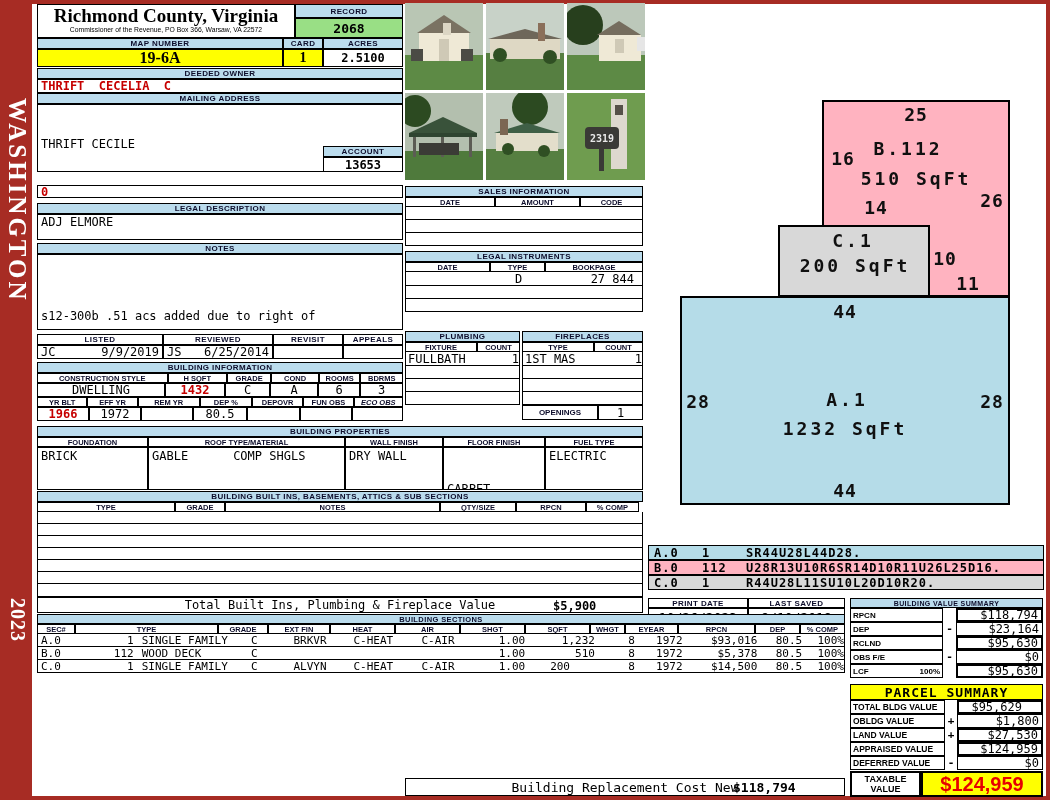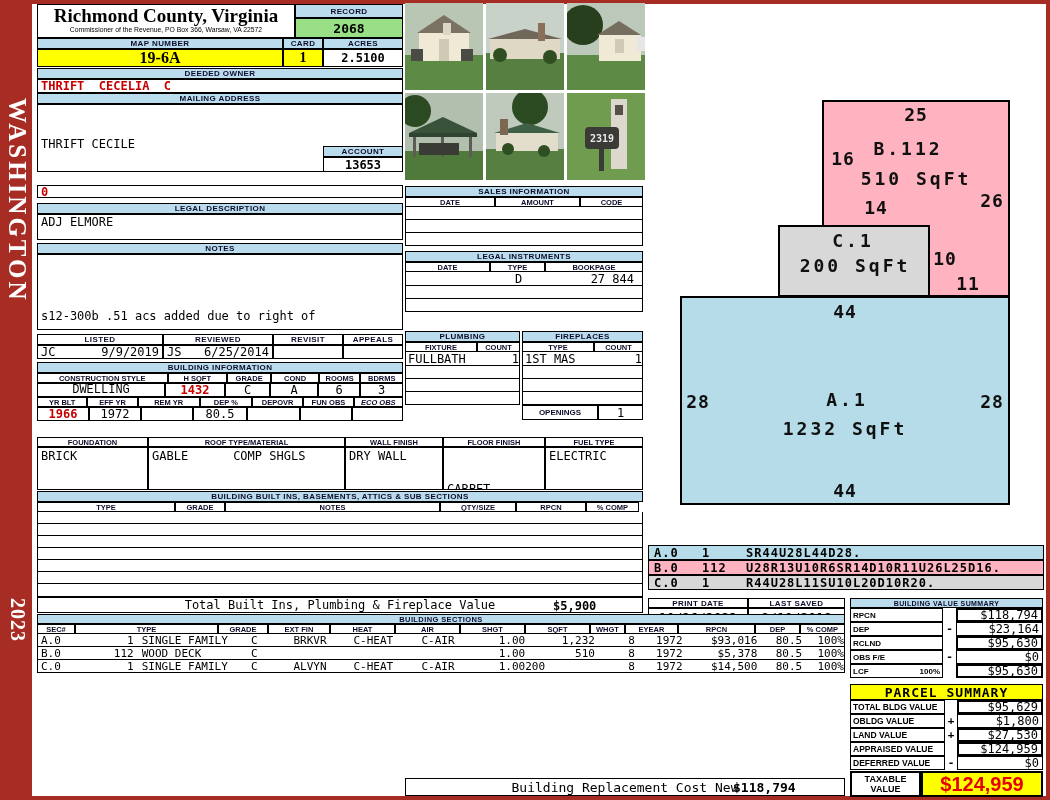--- a/index.html
+++ b/index.html
@@ -101,21 +101,21 @@
   <div class="b band" style="left:37px;top:362px;width:366px;height:11px;">BUILDING INFORMATION</div>
   <div class="frow" style="left:37px;top:373px;width:366px;height:10px;">
     <div class="fc hd" style="width:132px;">CONSTRUCTION STYLE</div>
     <div class="fc hd" style="width:60px;">H SQFT</div>
     <div class="fc hd" style="width:45px;">GRADE</div>
     <div class="fc hd" style="width:48px;">COND</div>
     <div class="fc hd" style="width:42px;">ROOMS</div>
     <div class="fc hd" style="width:43px;">BDRMS</div>
   </div>
   <div class="frow" style="left:37px;top:383px;width:366px;height:14px;">
-    <div class="fc cell cc" style="width:128px;font-family:Liberation Mono, monospace;">DWELLING</div>
+    <div class="fc cell cc" style="width:128px;">DWELLING</div>
     <div class="fc cell cc red" style="width:60px;">1432</div>
     <div class="fc cell cc" style="width:45px;">C</div>
     <div class="fc cell cc" style="width:48px;">A</div>
     <div class="fc cell cc" style="width:42px;">6</div>
     <div class="fc cell cc" style="width:43px;">3</div>
   </div>
   <div class="frow" style="left:37px;top:397px;width:366px;height:10px;">
     <div class="fc hd" style="width:52px;">YR BLT</div>
     <div class="fc hd" style="width:52px;">EFF YR</div>
     <div class="fc hd" style="width:64px;">REM YR</div>
@@ -127,20 +127,21 @@
   <div class="frow" style="left:37px;top:407px;width:366px;height:14px;">
     <div class="fc cell cc red" style="width:52px;">1966</div>
     <div class="fc cell cc" style="width:52px;">1972</div>
     <div class="fc cell cc" style="width:52px;"></div>
     <div class="fc cell cc" style="width:54px;">80.5</div>
     <div class="fc cell cc" style="width:53px;"></div>
     <div class="fc cell cc" style="width:52px;"></div>
     <div class="fc cell cc" style="width:51px;"></div>
   </div>
 
+  <div class="b band" style="left:37px;top:426px;width:606px;height:11px;">BUILDING PROPERTIES</div>
   <div class="frow" style="left:37px;top:437px;width:606px;height:10px;">
     <div class="fc hd" style="width:111px;">FOUNDATION</div>
     <div class="fc hd" style="width:197px;">ROOF TYPE/MATERIAL</div>
     <div class="fc hd" style="width:98px;">WALL FINISH</div>
     <div class="fc hd" style="width:102px;">FLOOR FINISH</div>
     <div class="fc hd" style="width:98px;">FUEL TYPE</div>
   </div>
   <div class="frow" style="left:37px;top:447px;width:606px;height:43px;">
     <div class="fc cell ct" style="width:111px;justify-content:flex-start;align-items:flex-start;padding-top:1px;">BRICK</div>
     <div class="fc cell ct" style="width:197px;justify-content:flex-start;align-items:flex-start;padding-top:1px;">
@@ -369,21 +370,21 @@
         <span>100%</span>
       </div>
     <div style="width:13px;text-align:center;font:bold 11px 'DejaVu Sans Mono',monospace;"></div>
     <div class="fc mono" style="width:87px;justify-content:flex-end;padding-right:3px;font-size:12px;border-width:2px;">$95,630</div>
   </div>
 
   <div class="b cell cc bold" style="left:850px;top:684px;width:193px;height:16px;background:#ffff00;font:bold 13px 'DejaVu Sans Mono',monospace;letter-spacing:1px;">PARCEL SUMMARY</div>
   <div class="frow" style="left:850px;top:700px;width:193px;height:14px;">
     <div class="fc" style="width:95px;justify-content:flex-start;font:bold 8.5px 'Liberation Sans',sans-serif;padding-left:2px;">TOTAL BLDG VALUE</div>
     <div style="width:12px;text-align:center;font:bold 11px 'DejaVu Sans Mono',monospace;"></div>
-    <div class="fc mono" style="width:86px;justify-content:flex-end;padding-right:3px;font-size:12px;border-width:2px;">$95,629</div>
+    <div class="fc mono" style="width:86px;justify-content:flex-end;padding-right:19px;font-size:12px;border-width:2px;">$95,629</div>
   </div>
   <div class="frow" style="left:850px;top:714px;width:193px;height:14px;">
     <div class="fc" style="width:95px;justify-content:flex-start;font:bold 8.5px 'Liberation Sans',sans-serif;padding-left:2px;">OBLDG VALUE</div>
     <div style="width:12px;text-align:center;font:bold 11px 'DejaVu Sans Mono',monospace;">+</div>
     <div class="fc mono" style="width:86px;justify-content:flex-end;padding-right:3px;font-size:12px;">$1,800</div>
   </div>
   <div class="frow" style="left:850px;top:728px;width:193px;height:14px;">
     <div class="fc" style="width:95px;justify-content:flex-start;font:bold 8.5px 'Liberation Sans',sans-serif;padding-left:2px;">LAND VALUE</div>
     <div style="width:12px;text-align:center;font:bold 11px 'DejaVu Sans Mono',monospace;">+</div>
     <div class="fc mono" style="width:86px;justify-content:flex-end;padding-right:3px;font-size:12px;border-width:2px;">$27,530</div>
@@ -456,21 +457,21 @@
   </div>
   <div class="frow hline stripe" style="left:37px;top:660px;width:808px;height:13px;font:11px 'DejaVu Sans Mono',monospace;align-items:center;">
     <div style="width:38px;padding-left:3px;">C.0</div>
     <div style="width:55px;text-align:right;">1</div>
     <div style="width:88px;padding-left:8px;">SINGLE FAMILY</div>
     <div style="width:50px;text-align:center;">C</div>
     <div style="width:62px;text-align:center;">ALVYN</div>
     <div style="width:65px;text-align:center;">C-HEAT</div>
     <div style="width:65px;text-align:center;">C-AIR</div>
     <div style="width:55px;text-align:right;">1.00</div>
-    <div style="width:70px;text-align:left;">200</div>
+    <div style="width:70px;text-align:center;">200</div>
     <div style="width:40px;text-align:right;">8</div>
     <div style="width:48px;text-align:right;">1972</div>
     <div style="width:75px;text-align:right;">$14,500</div>
     <div style="width:45px;text-align:right;">80.5</div>
     <div style="width:42px;text-align:right;">100%</div>
   </div>
 
   <div class="b cell cc" style="left:405px;top:778px;width:440px;height:18px;font-size:13px;">
     <span>Building Replacement Cost New</span>
   </div>

